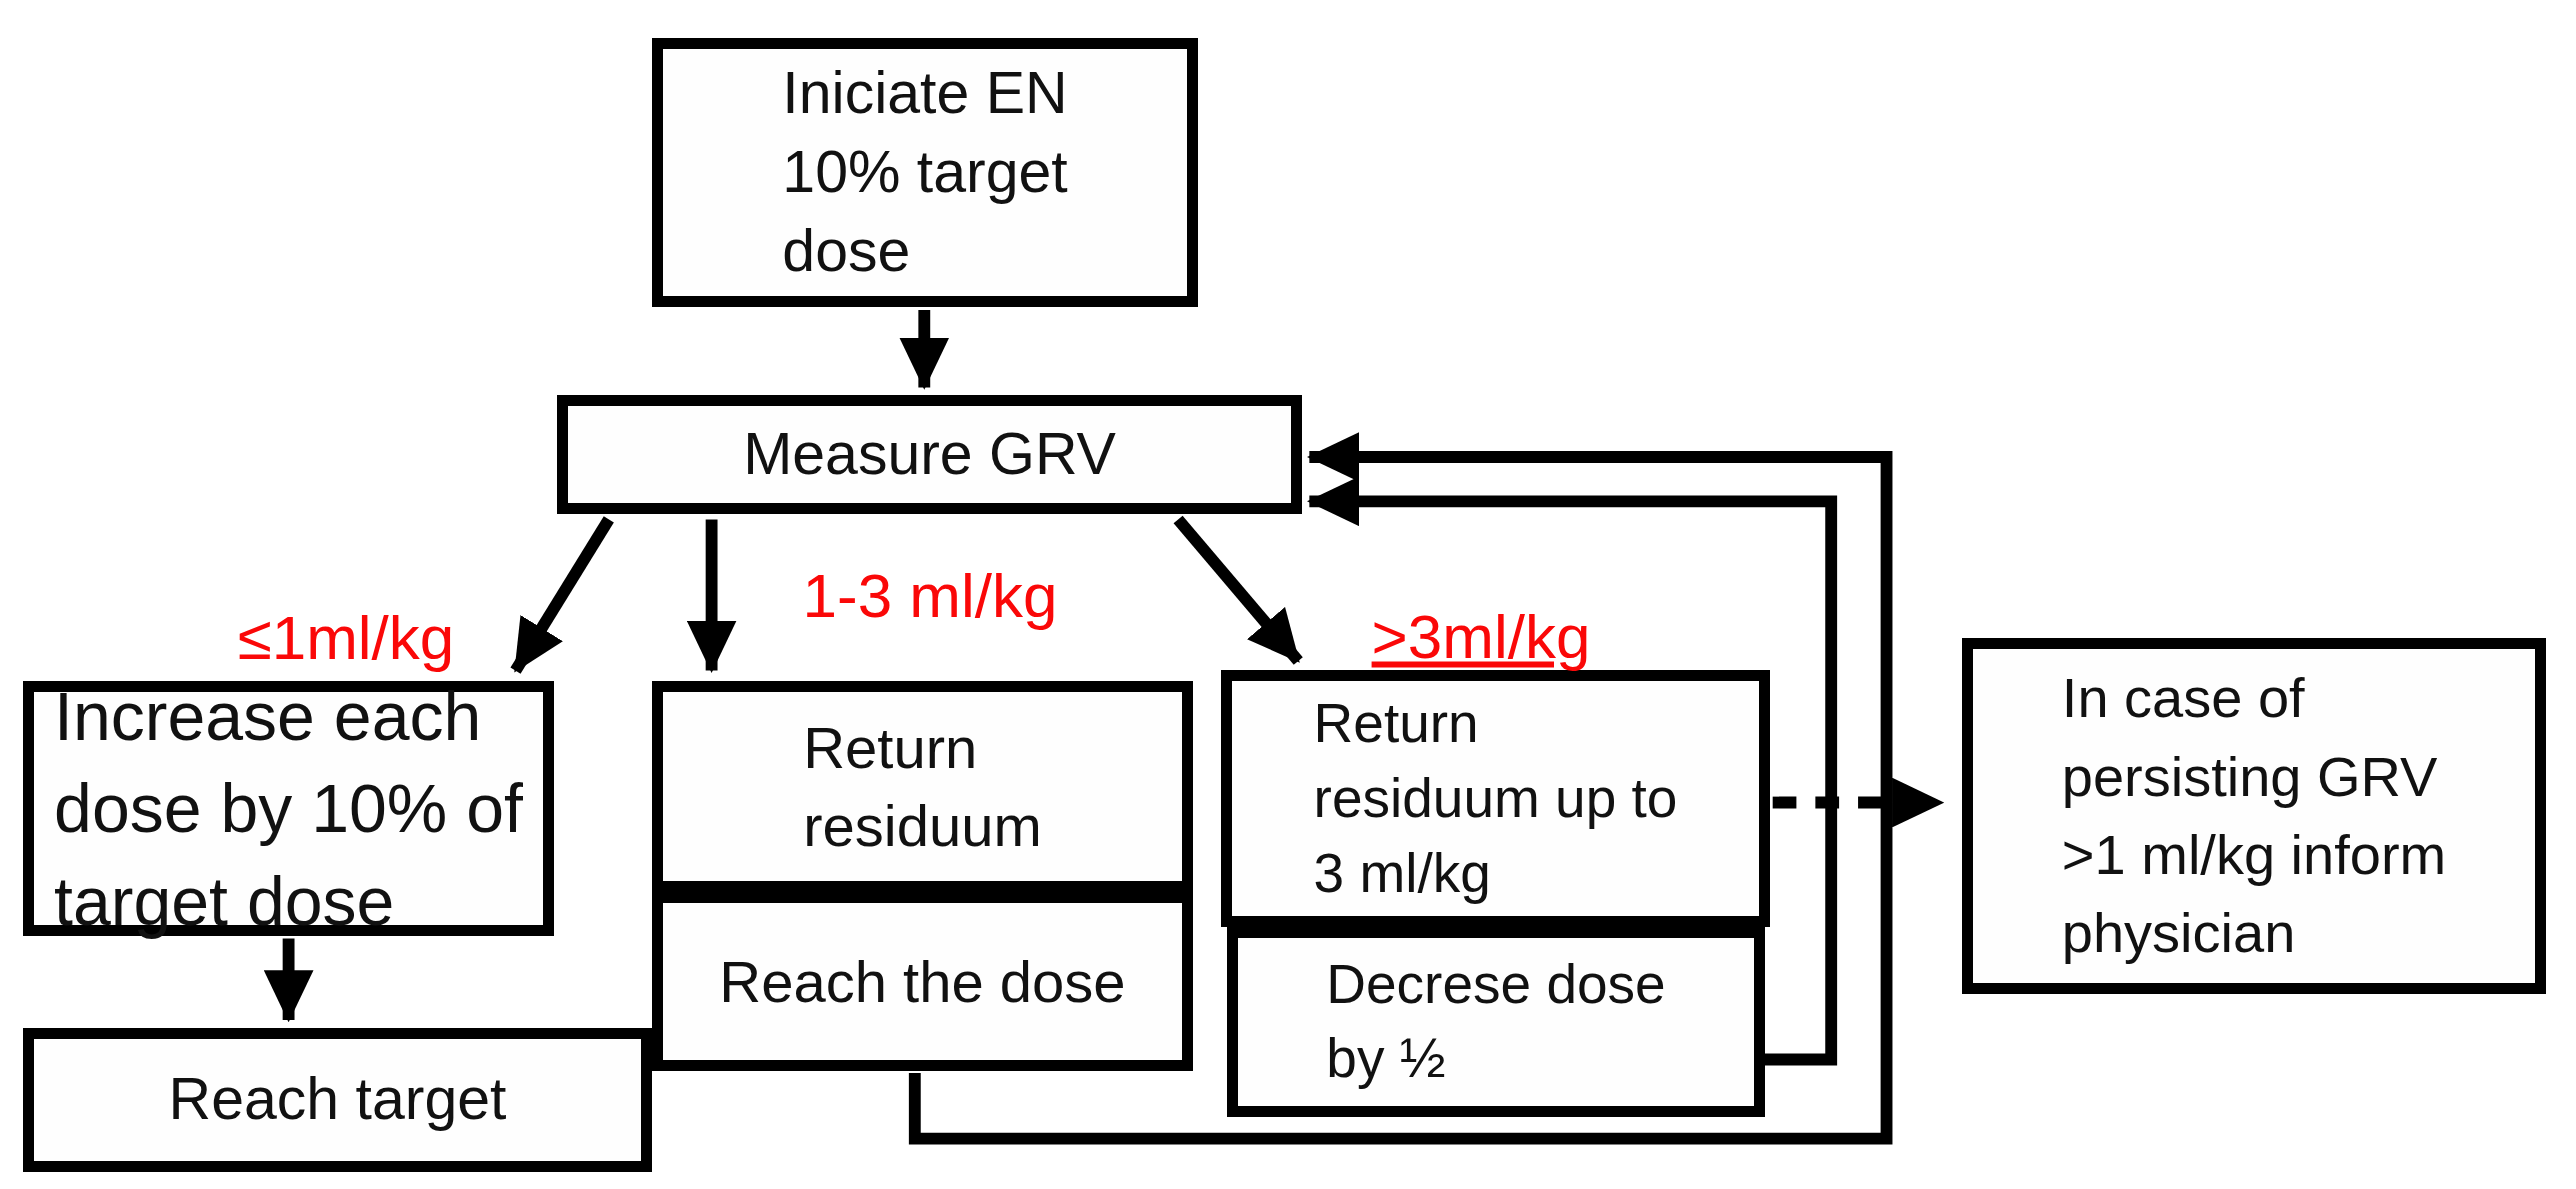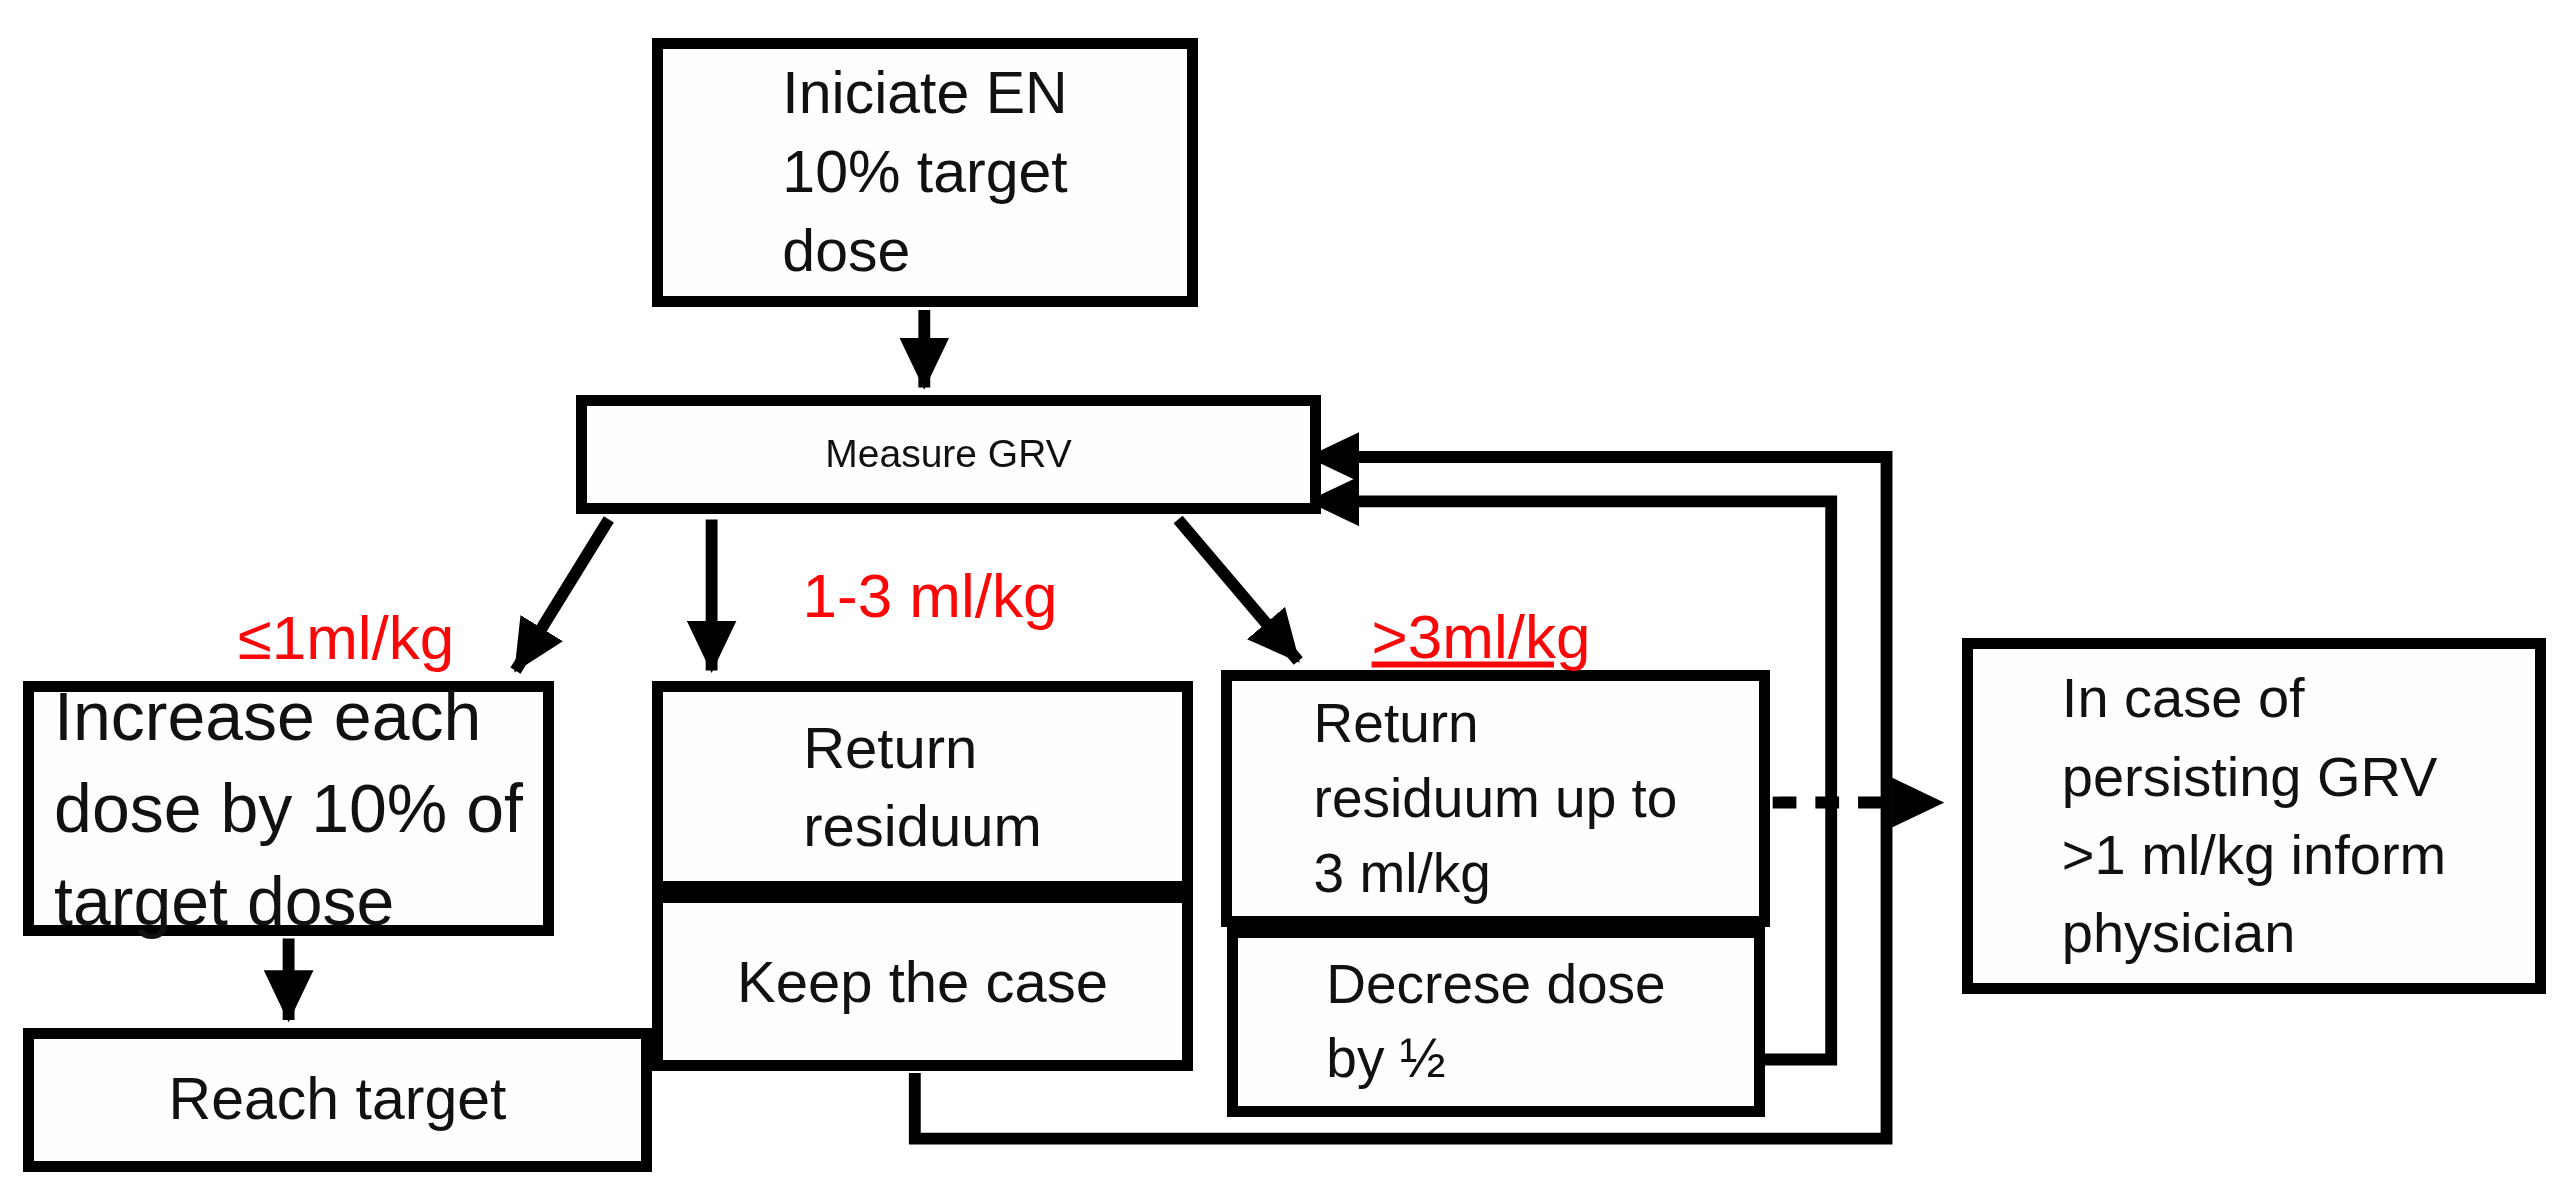--- a/index.html
+++ b/index.html
@@ -32,21 +32,21 @@
   }
   .edge-label{
     position:absolute;
     transform:translate(-50%,-50%);
     color:var(--edge-label-color);
     font-size:62px;
     white-space:nowrap;
   }
   
   .n-start   {left:652px;  top:38px;   width:546px; height:269px; font-size:59px;}
-  .n-measure {left:576px;  top:395px;  width:745px; height:119px; font-size:39px;}
+  .n-measure {left:557px;  top:395px;  width:745px; height:119px; font-size:59px;}
   .n-increase{left:23px;   top:681px;  width:531px; height:255px; font-size:68px; line-height:1.36;}
   .n-reach   {left:23px;   top:1028px; width:629px; height:144px; font-size:59px;}
   .n-return1 {left:652px;  top:681px;  width:541px; height:211px; font-size:58px;}
   .n-keep    {left:652px;  top:892px; width:541px; height:179px; font-size:58px;}
   .n-return3 {left:1221px; top:670px;  width:549px; height:257px; font-size:55px; line-height:1.36;}
   .n-decrease{left:1227px; top:927px; width:538px; height:190px; font-size:55px;}
   .n-inform  {left:1962px; top:638px;  width:584px; height:356px; font-size:56px; line-height:1.4;}
   .l-low {left:346px;  top:637px;}
   .l-mid {left:897px; top:595px;margin-left:33px;}
   .l-high{left:1481px; top:636px;text-decoration:underline;}
@@ -90,21 +90,21 @@
 
   <div class="node n-increase">Increase each
 dose by 10% of
 target dose</div>
 
   <div class="node n-reach">Reach target</div>
 
   <div class="node n-return1">Return
 residuum</div>
 
-  <div class="node n-keep">Keep the case</div>
+  <div class="node n-keep">Reach the dose</div>
 
   <div class="node n-return3">Return
 residuum up to
 3 ml/kg</div>
 
   <div class="node n-decrease">Decrese dose
 by ½</div>
 
   <div class="node n-inform">In case of
 persisting GRV

